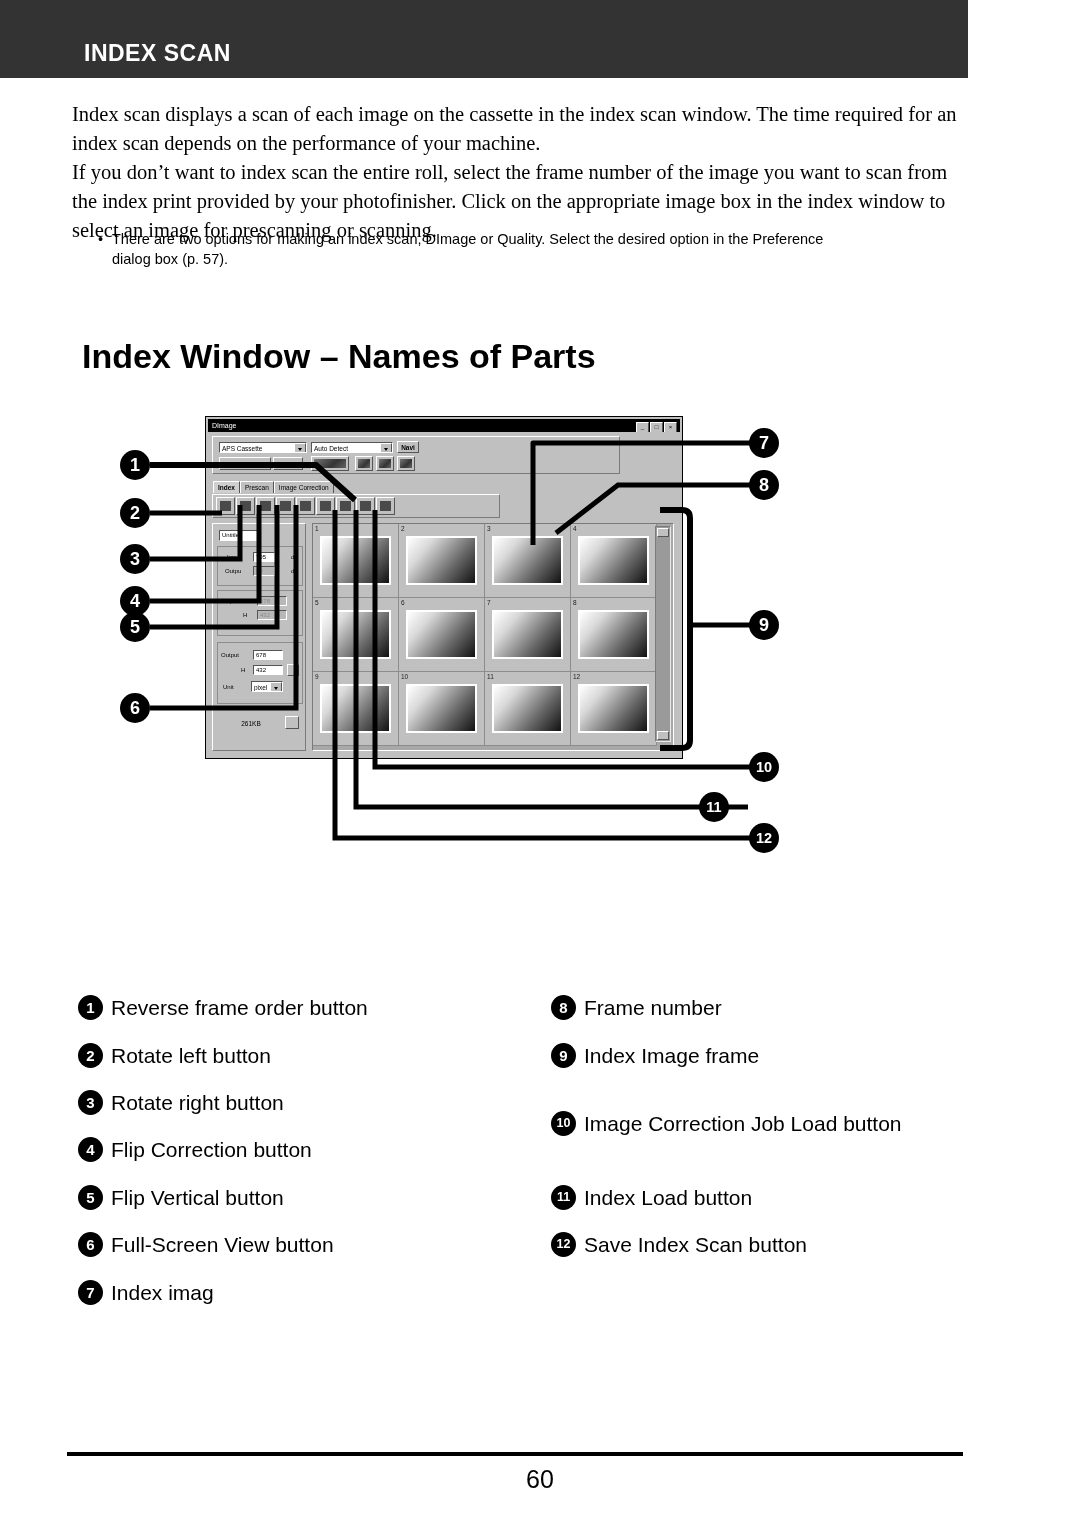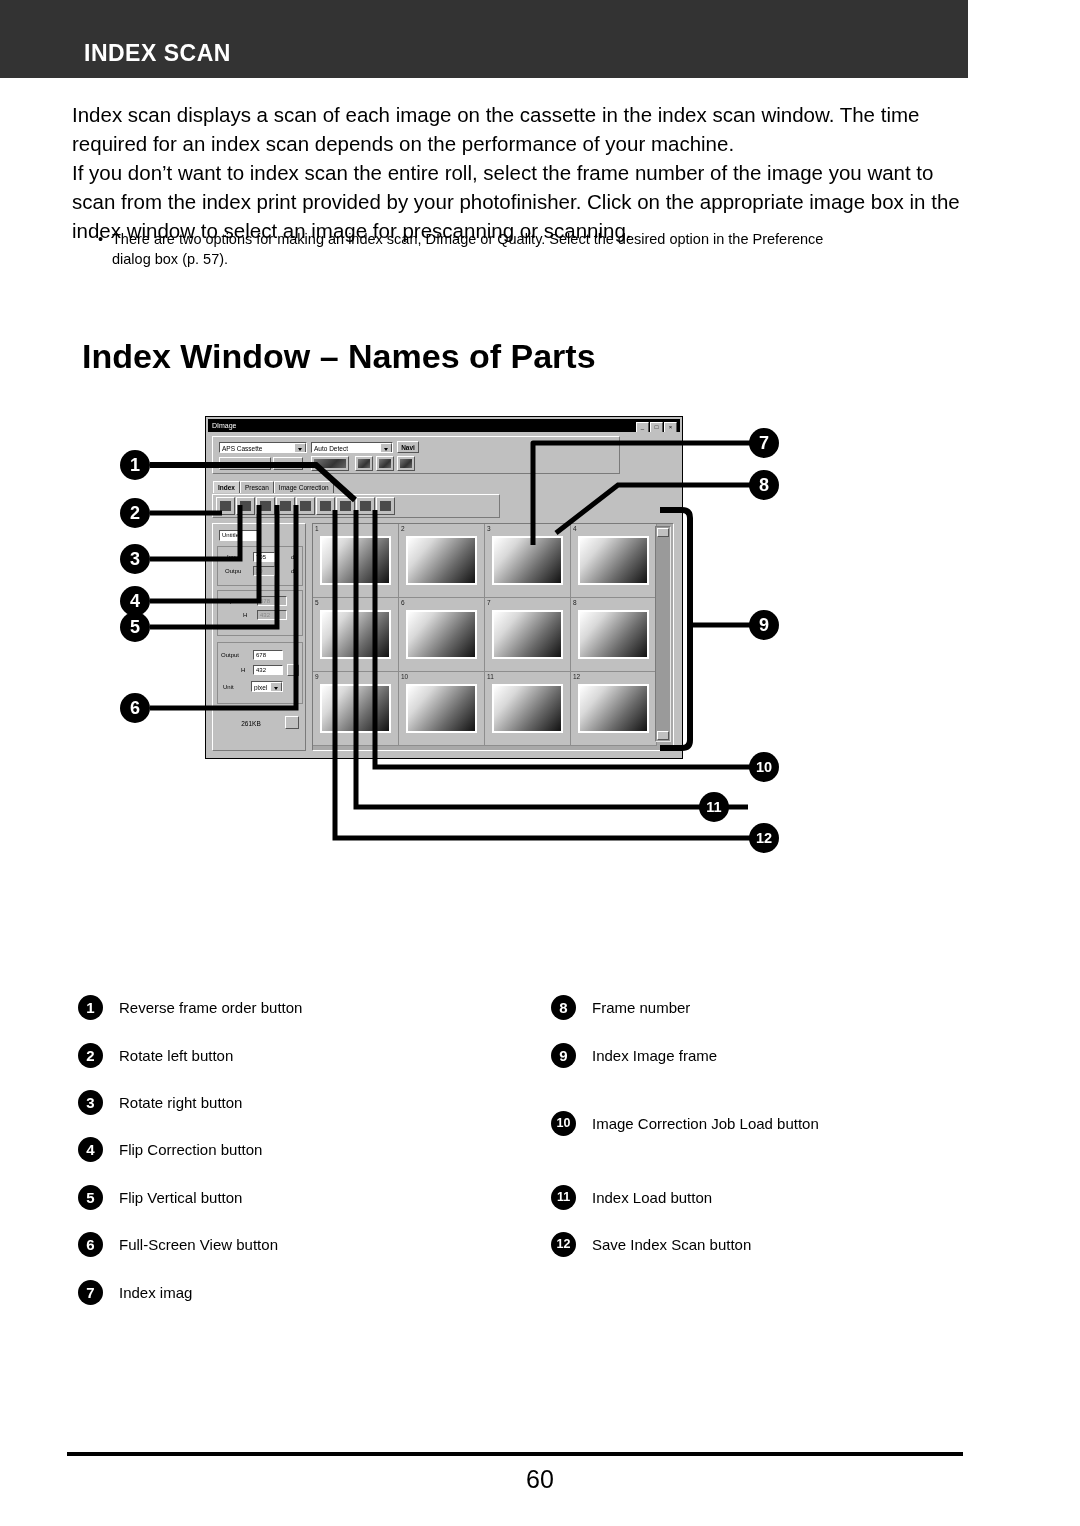--- a/index.html
+++ b/index.html
@@ -32,21 +32,21 @@
 
   
   .intro {
     position: absolute;
     left: 72px; top: 100px;
     width: 890px;
     font-size: 20.5px;
     line-height: 29px;
     color: #000;
   }
-  .intro p { margin: 0; }
+  .intro p { margin: 0; font-family: Liberation Serif, serif; }
   .bullet-block {
     position: absolute;
     left: 98px; top: 229px;
     width: 860px;
     font-size: 14.5px;
     line-height: 20px;
   }
   .bullet-block .bullet-row {
     display: block;
     position: relative;
@@ -338,22 +338,22 @@
     background: #000;
     color: #fff;
     font-size: 15px;
     font-weight: bold;
     line-height: 25px;
     text-align: center;
     flex: none;
   }
   .leg-circ.wide { font-size: 12.5px; }
   .leg-text {
-    margin-left: 16px;
-    font-size: 15px;
+    margin-left: 8px;
+    font-size: 21px;
     white-space: nowrap;
   }
 
   
   .foot-rule {
     position: absolute;
     left: 67px; top: 1452px;
     width: 896px; height: 4px;
     background: #000;
   }

